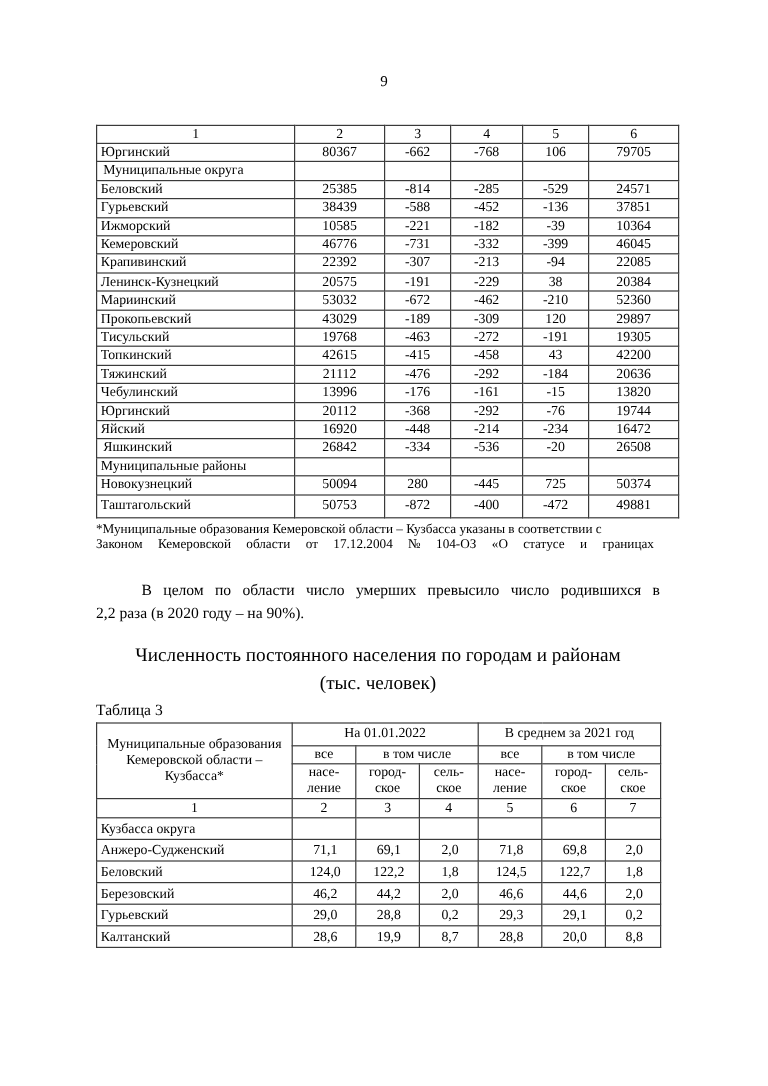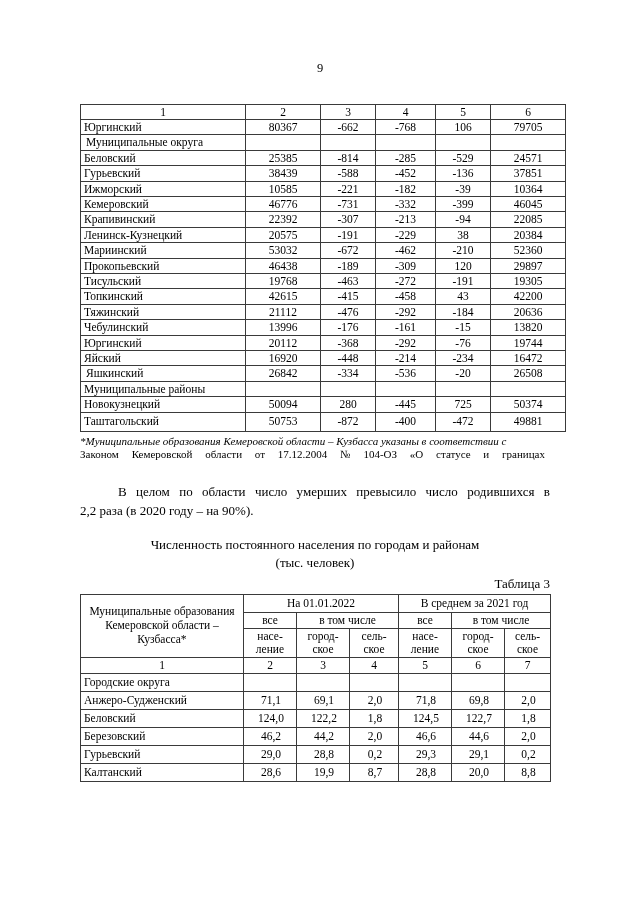--- a/index.html
+++ b/index.html
@@ -66,21 +66,21 @@
   
   .footnote {
     font-size: 11px;
     line-height: 1.24;
     text-align: justify;
     text-align-last: left;
     margin-top: 3px;
     width: 465px;
     hyphens: none;
   }
-  .footnote .ln { display: block; font-style: italic; }
+  .footnote .ln { display: block; }
   .footnote .just {
     display: flex;
     justify-content: space-between;
   }
 
   
   .body-par {
     font-size: 13px;
     line-height: 1.5;
     margin-top: 20px;
@@ -90,30 +90,30 @@
   }
   .body-par .l1 {
     display: flex;
     justify-content: space-between;
     padding-left: 38px;
   }
   .body-par .l2 { display: block; }
 
   
   .tbl-title {
-    font-size: 13px;
+    font-size: 16px;
     line-height: 1.42;
     text-align: center;
     margin-top: 15px;
     width: 470px;
   }
   .tbl-title .sub { display: block; }
   .tbl-label {
     font-size: 13px;
-    text-align: right;
+    text-align: left;
     width: 470px;
     margin-top: 3px;
     margin-bottom: 2px;
   }
 
   
   #table-population {
     width: 470px;
   }
   #table-population td {
@@ -240,21 +240,21 @@
       <tr>
         <td class="name">Мариинский</td>
         <td class="num">53032</td>
         <td class="num">-672</td>
         <td class="num">-462</td>
         <td class="num">-210</td>
         <td class="num">52360</td>
       </tr>
       <tr>
         <td class="name">Прокопьевский</td>
-        <td class="num">46438</td>
+        <td class="num">43029</td>
         <td class="num">-189</td>
         <td class="num">-309</td>
         <td class="num">120</td>
         <td class="num">29897</td>
       </tr>
       <tr>
         <td class="name">Тисульский</td>
         <td class="num">19768</td>
         <td class="num">-463</td>
         <td class="num">-272</td>
@@ -431,21 +431,21 @@
         <td class="colnum">1</td>
         <td class="colnum">2</td>
         <td class="colnum">3</td>
         <td class="colnum">4</td>
         <td class="colnum">5</td>
         <td class="colnum">6</td>
         <td class="colnum">7</td>
       </tr>
 
       <tr>
-        <td class="data name">Городские округа</td>
+        <td class="data name">Кузбасса округа</td>
         <td class="data num"></td>
         <td class="data num"></td>
         <td class="data num"></td>
         <td class="data num"></td>
         <td class="data num"></td>
         <td class="data num"></td>
       </tr>
       <tr>
         <td class="data name">Анжеро-Судженский</td>
         <td class="data num">71,1</td>

